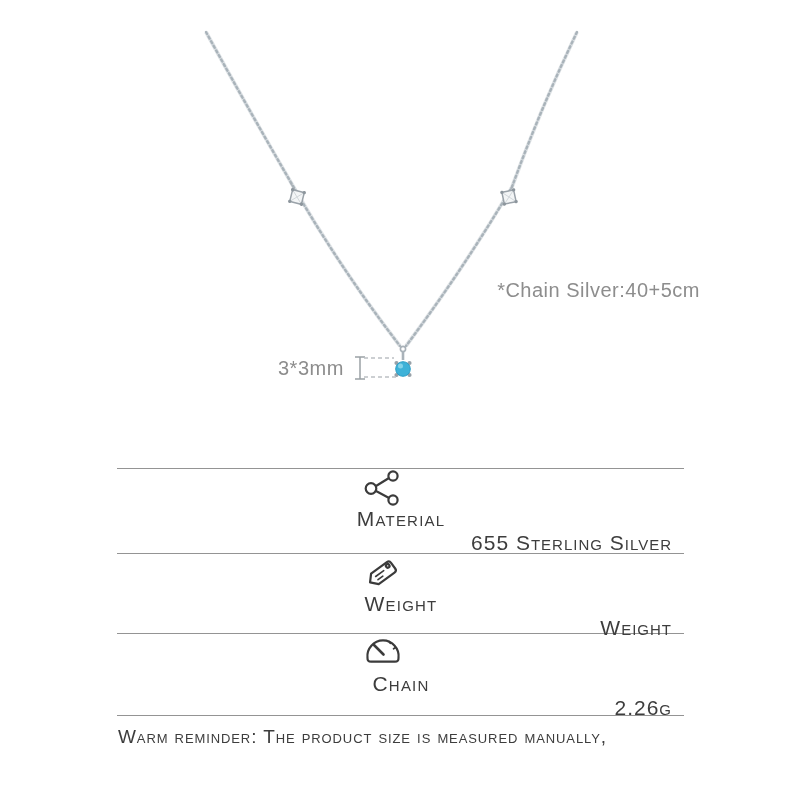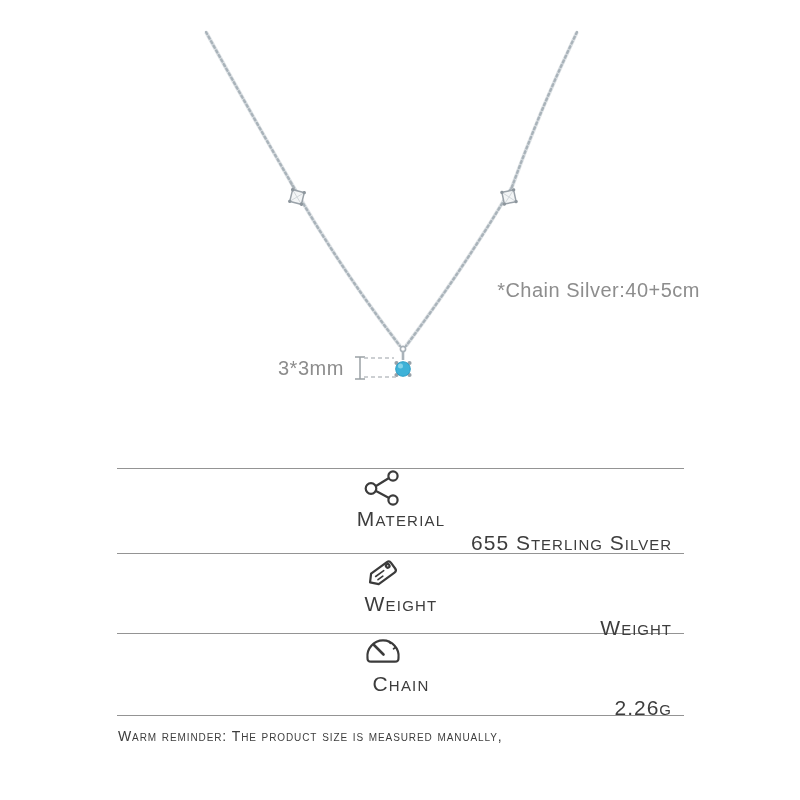--- a/index.html
+++ b/index.html
@@ -13,21 +13,21 @@
   .spec-table{position:absolute;left:117px;top:468px;width:567px;
               border-top:1px solid #949494;}
   .spec-row{display:flex;align-items:center;border-bottom:1px solid #949494;
             padding:0 12px 0 13px;box-sizing:border-box;flex-direction:column;}
   .spec-row:nth-of-type(1){height:85px;}
   .spec-row:nth-of-type(2){height:80px;}
   .spec-row:nth-of-type(3){height:82px;}
   .spec-icon{width:38px;height:38px;margin-right:37px;flex:0 0 auto;display:block;}
   .spec-label{font-size:21px;font-variant:small-caps;letter-spacing:1.2px;color:#3d3d3d;}
   .spec-value{margin-left:auto;font-size:21px;font-variant:small-caps;letter-spacing:1px;color:#3d3d3d;}
-  .reminder{position:absolute;left:118px;top:718px;font-size:14px;line-height:37px;
+  .reminder{position:absolute;left:118px;top:718px;font-size:19px;line-height:37px;
             font-variant:small-caps;letter-spacing:.9px;color:#3d3d3d;}
   .icon-stroke{fill:none;stroke:#3b3b3b;stroke-width:2.2;stroke-linecap:round;stroke-linejoin:round;}
 </style>
 </head>
 <body>
 
 <div class="stage">
 
   <svg class="necklace-svg" width="800" height="460" viewBox="0 0 800 460">
 

